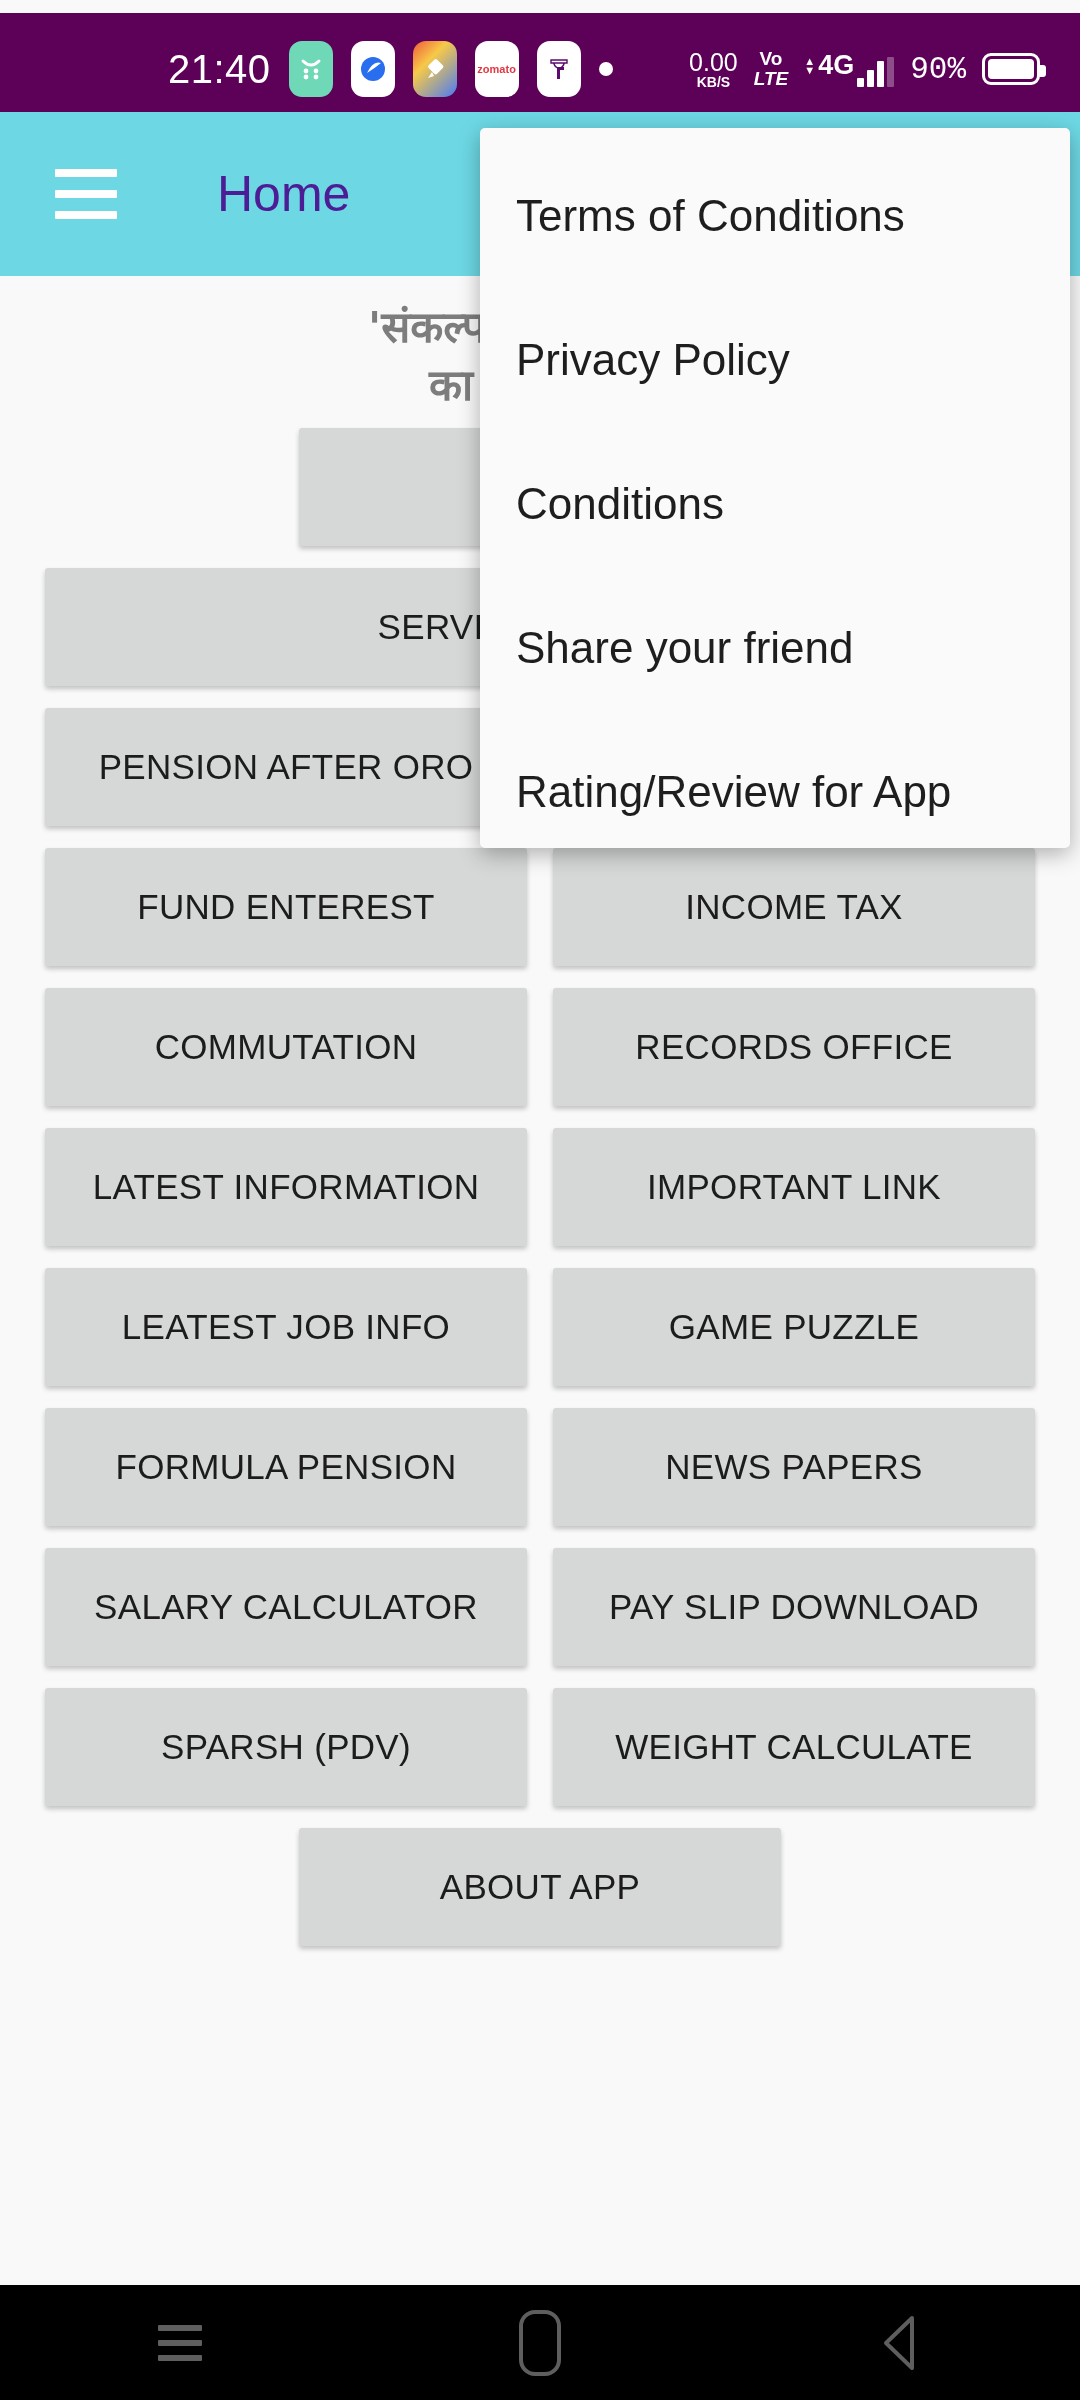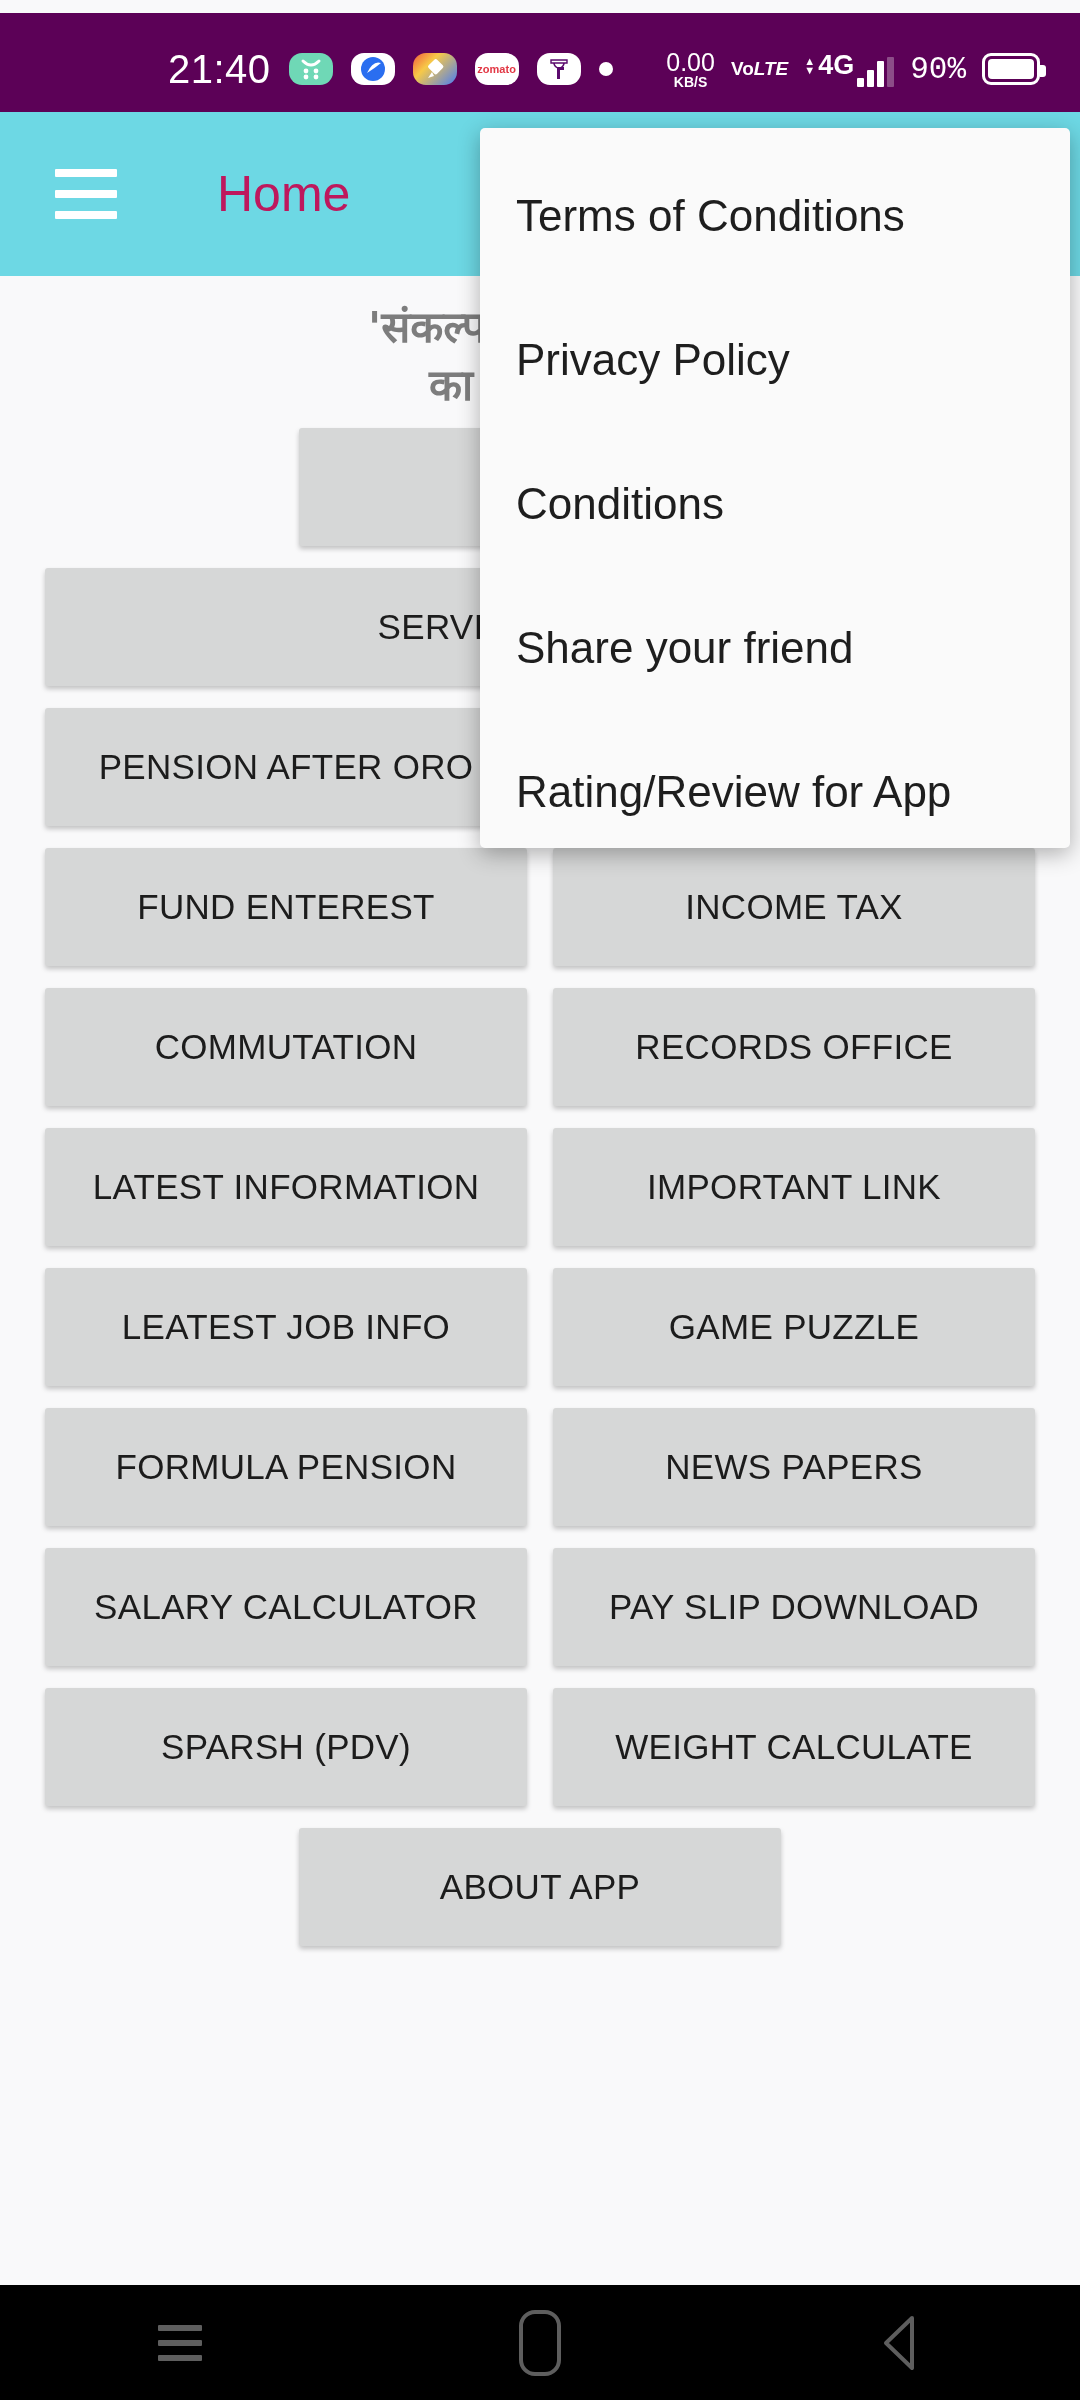--- a/index.html
+++ b/index.html
@@ -16,39 +16,39 @@
     position:absolute; left:0; top:13px; width:1080px; height:112px;
     background:#5c0157; color:#ffffff;
     display:flex; align-items:center;
   }
   #status-left{
     display:flex; align-items:center; gap:18px;
     margin-left:168px;
   }
   #status-clock{ font-size:40px; letter-spacing:.5px; }
   .notif-icon{
-    width:44px; height:32px; border-radius:13px;
+    width:44px; height:56px; border-radius:13px;
     display:flex; align-items:center; justify-content:center;
     font-size:13px; font-weight:bold; overflow:hidden;
   }
   .ni-green{ background:#6fd8b6; }
   .ni-blue{ background:#ffffff; }
   .ni-grad{ background:linear-gradient(135deg,#f05a3c 0%,#f7c948 35%,#4a7bf5 100%); }
   .ni-white{ background:#ffffff; color:#e23744; font-size:11px; }
   .ni-flip{ background:#ffffff; color:#2874f0; }
   #notif-dot{ width:14px; height:14px; border-radius:50%; background:#ffffff; }
 
   #status-right{
     margin-left:auto; margin-right:40px;
     display:flex; align-items:center; gap:16px;
   }
   #net-speed{ display:flex; flex-direction:column; align-items:center; line-height:1;margin-left:17px; }
   #net-speed .v{ font-size:25px; }
   #net-speed .u{ font-size:14px; font-weight:bold; }
-  #volte{ display:flex; flex-direction:row; align-items:center; line-height:1.05; font-weight:bold;justify-content:center; }
+  #volte{ display:flex; flex-direction:column; align-items:center; line-height:1.05; font-weight:bold;justify-content:center; }
   #volte .a{ font-size:19px; }
   #volte .b{ font-size:19px;font-style:italic; }
   #sig-group{ display:flex; align-items:flex-end; gap:3px; }
   #sig-arrows{ display:flex; flex-direction:column; font-size:11px; line-height:.8; margin-bottom:12px; }
   #sig-4g{ font-size:27px; font-weight:600; line-height:1; margin-bottom:8px;}
   .bars{ display:flex; align-items:flex-end; gap:3px; height:26px; }
   .bars i{ display:block; width:7px; background:#ffffff; border-radius:1px; }
   .bars i:nth-child(1){ height:9px; }
   .bars i:nth-child(2){ height:17px; }
   .bars i:nth-child(3){ height:26px; }
@@ -64,21 +64,21 @@
   }
   #battery i{ position:absolute; left:3px; top:3px; bottom:3px; right:3px; background:#ffffff; border-radius:4px; display:block; }
 
   
   #app-bar{
     position:absolute; left:0; top:112px; width:1080px; height:164px;
     background:#6dd8e4; display:flex; align-items:center;
   }
   #hamburger{ margin-left:55px; width:62px; display:flex; flex-direction:column; gap:13px; cursor:pointer; }
   #hamburger span{ display:block; height:8px; background:#ffffff; border-radius:1px; }
-  #app-title{ color:#be185d; font-size:50px; margin-left:100px; }
+  #app-title{ color:#4c1d95; font-size:50px; margin-left:100px; }
 
   
   #content{
     position:absolute; left:0; top:276px; width:1080px; height:2009px;
     background:#f9f9fa; overflow:hidden;
   }
   #marquee{
     margin-top:22px;
     text-align:center;
     color:#7d7d7d;

